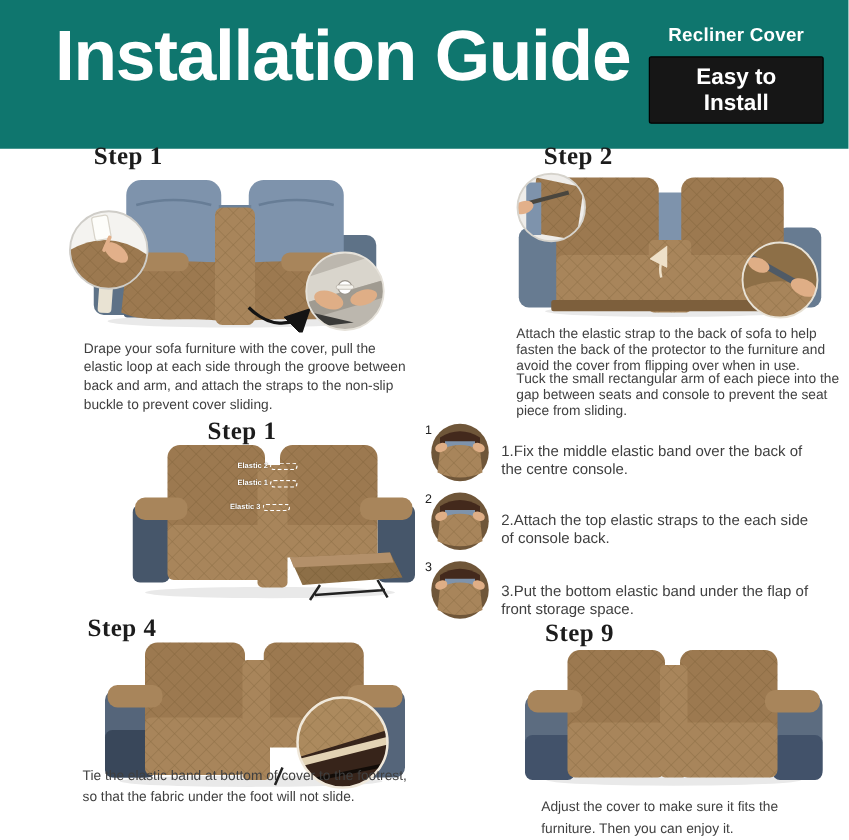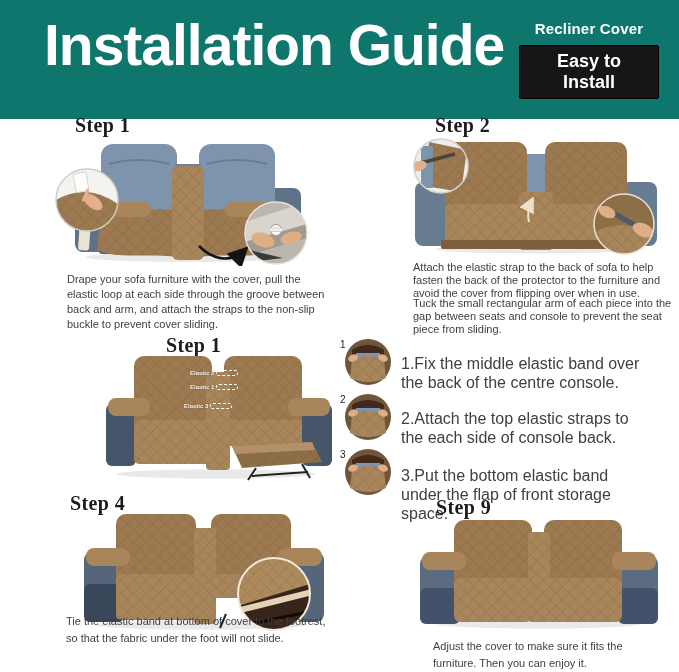--- a/index.html
+++ b/index.html
@@ -27,21 +27,21 @@
   .t-step4 { left:66px;  top:613px; width:262px; line-height:1.5; }
   .t-step5 { left:433px; top:638px; width:232px; line-height:1.55; }
 
   .illus { position:absolute; }
   .illus svg { display:block; width:100%; height:100%; }
 
   
   .substep-row { position:absolute; left:344px; width:322px; display:flex; gap:9px; }
   .substep-num { position:absolute; left:-4px; top:1px; font-size:10px; color:#222; font-weight:400; }
   .substep-thumb { width:48px; height:48px; flex:0 0 48px; }
-  .substep-text { font-size:16px; color:#3f3f3f; line-height:1.2; width:252px; }
+  .substep-text { font-size:12px; color:#3f3f3f; line-height:1.2; width:252px; }
 
   
   .elastic-row { position:absolute; display:flex; align-items:center; gap:2px; }
   .elastic-label { font-size:6px; color:#ffffff; font-weight:700; white-space:nowrap;
                    text-shadow:0 0 1px rgba(60,40,10,0.9); }
   .elastic-arrow { display:inline-block; width:22px; height:6px; border:1px dashed #ffffff; border-radius:3px; }
 </style>
 </head>
 <body>
 

